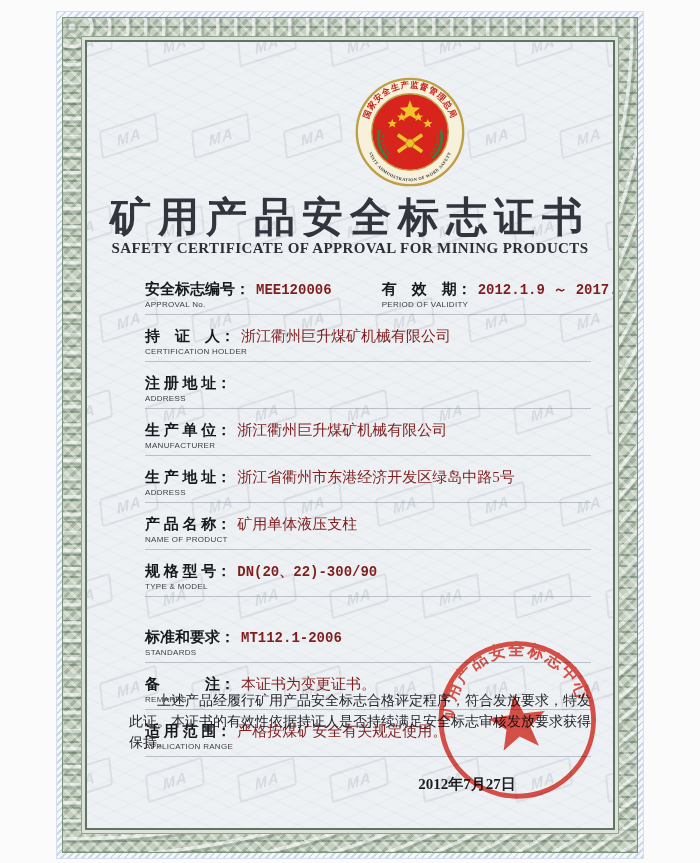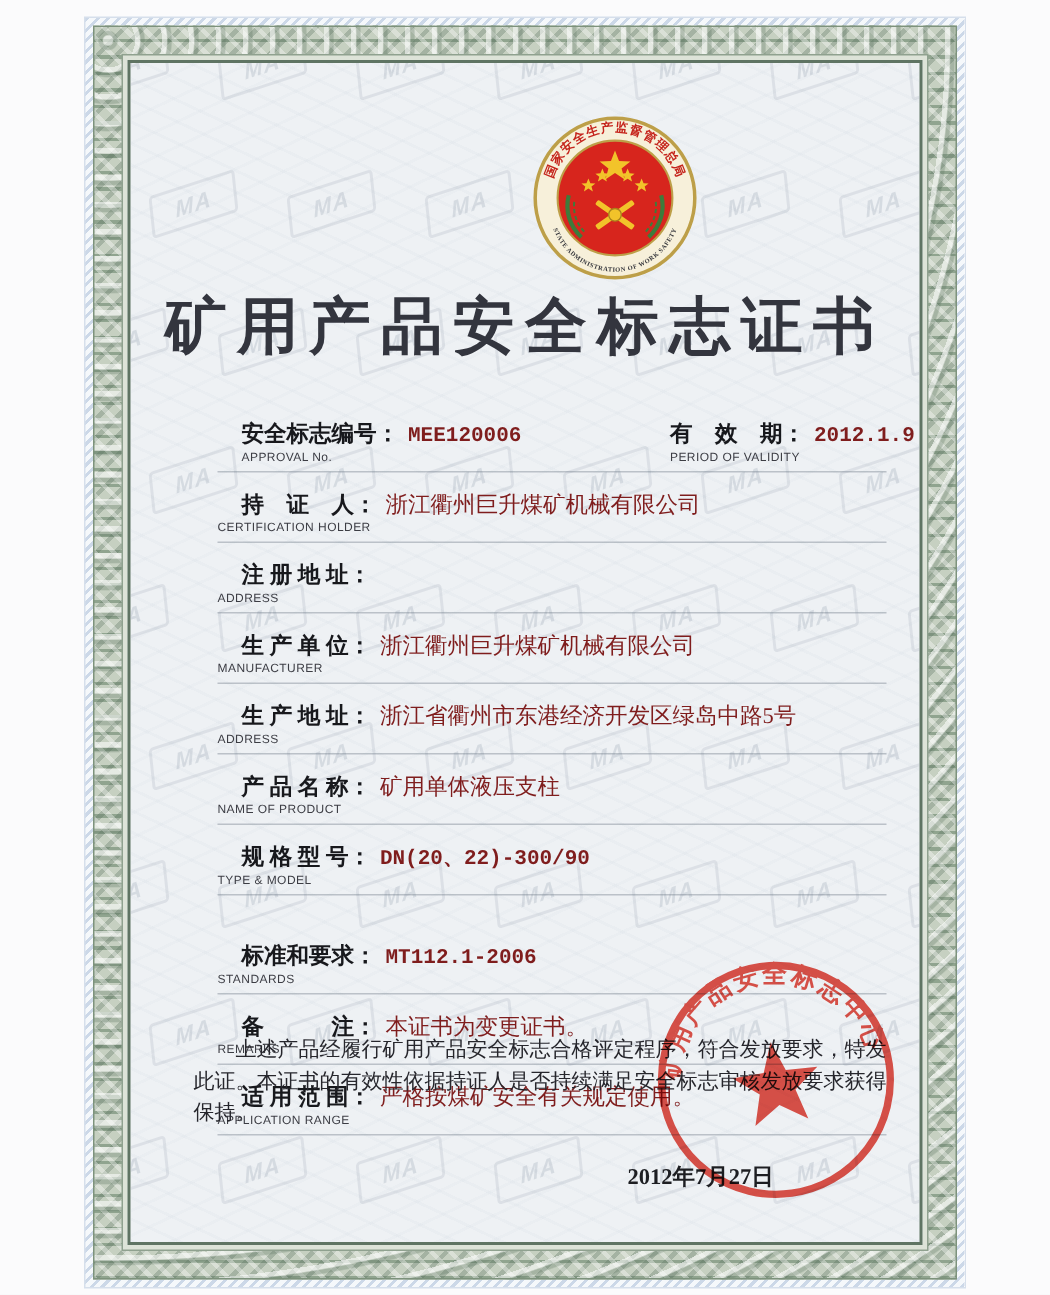--- a/index.html
+++ b/index.html
@@ -30,29 +30,29 @@
   .emblem{position:absolute;left:267px;top:34px;width:112px;height:112px;z-index:1;}
   .title{position:absolute;left:0;top:148px;width:100%;text-align:center;z-index:1;
          font-family:"Liberation Sans",sans-serif;font-weight:bold;font-size:41px;
          letter-spacing:7px;color:#33353e;}
   .subtitle{position:absolute;left:0;top:198px;width:100%;text-align:center;z-index:1;
          font-weight:bold;font-size:15px;letter-spacing:.4px;color:#2e2f36;}
   
   .fields{position:absolute;left:58px;top:238px;width:446px;z-index:1;}
   .frow{position:relative;border-bottom:1px solid rgba(110,122,134,.40);
         padding-bottom:1px;margin-bottom:12px;}
-  .fline{display:flex;align-items:baseline;min-height:20px;margin-left:16px;}
+  .fline{display:flex;align-items:baseline;min-height:20px;}
   .lab{font-weight:bold;font-size:15px;color:#17181c;white-space:nowrap;flex:none;}
   .val{font-size:15px;color:#7f1d1d;margin-left:6px;white-space:nowrap;}
   .val.mono{font-family:"Liberation Mono","DejaVu Sans Mono",monospace;font-weight:bold;font-size:14px;letter-spacing:0;}
   .cap{position:absolute;left:0;top:20px;font-family:"Liberation Sans",sans-serif;
        font-size:8px;color:#3c3d44;letter-spacing:.3px;white-space:nowrap;}
   .frow{height:33px;}
   .row-duo{display:flex;}
-  .row-duo .col2{margin-left:99px;}
+  .row-duo .col2{margin-left:50px;}
   .gap-lg{margin-top:31px;}
   
   .statement{position:absolute;left:42px;top:648px;width:462px;z-index:1;
         font-size:14px;line-height:21px;text-indent:2em;color:#26262c;}
   .issuer{position:absolute;left:250px;top:694px;width:130px;text-align:center;z-index:1;}
   .issuer .ilab{font-weight:bold;font-size:17px;letter-spacing:2px;color:#1d1e22;}
   .issuer .icap{font-size:10px;font-weight:bold;letter-spacing:2px;color:#2e2f36;margin-top:2px;}
   .idate{position:absolute;left:300px;top:733px;width:160px;text-align:center;z-index:1;
          font-weight:bold;font-size:15px;color:#1d1e22;}
   .seal{position:absolute;left:342px;top:588px;width:176px;height:176px;z-index:3;
@@ -155,20 +155,21 @@
           <path d="M 82 84 A 26 26 0 0 0 89 62" stroke-width="1.4" stroke-dasharray="3 2"></path>
         </g>
         <g fill="#f2c32a">
           <rect x="44" y="70" width="32" height="4" rx="1" transform="rotate(35 60 72)"></rect>
           <rect x="44" y="70" width="32" height="4" rx="1" transform="rotate(-35 60 72)"></rect>
           <circle cx="60" cy="72" r="4.5" fill="#f2c32a" stroke="#a8811c" stroke-width="1"></circle>
         </g>
       </svg>
 
       <div class="title">矿用产品安全标志证书</div>
+      <div class="subtitle">SAFETY CERTIFICATE OF APPROVAL FOR MINING PRODUCTS</div>
 
       <div class="fields">
         <div class="frow row-duo">
           <div class="fline" style="position:relative;">
             <span class="lab">安全标志编号：</span>
             <span class="val mono">MEE120006</span>
             <span class="cap">APPROVAL No.</span>
           </div>
           <div class="fline col2" style="position:relative;">
             <span class="lab">有　效　期：</span>

